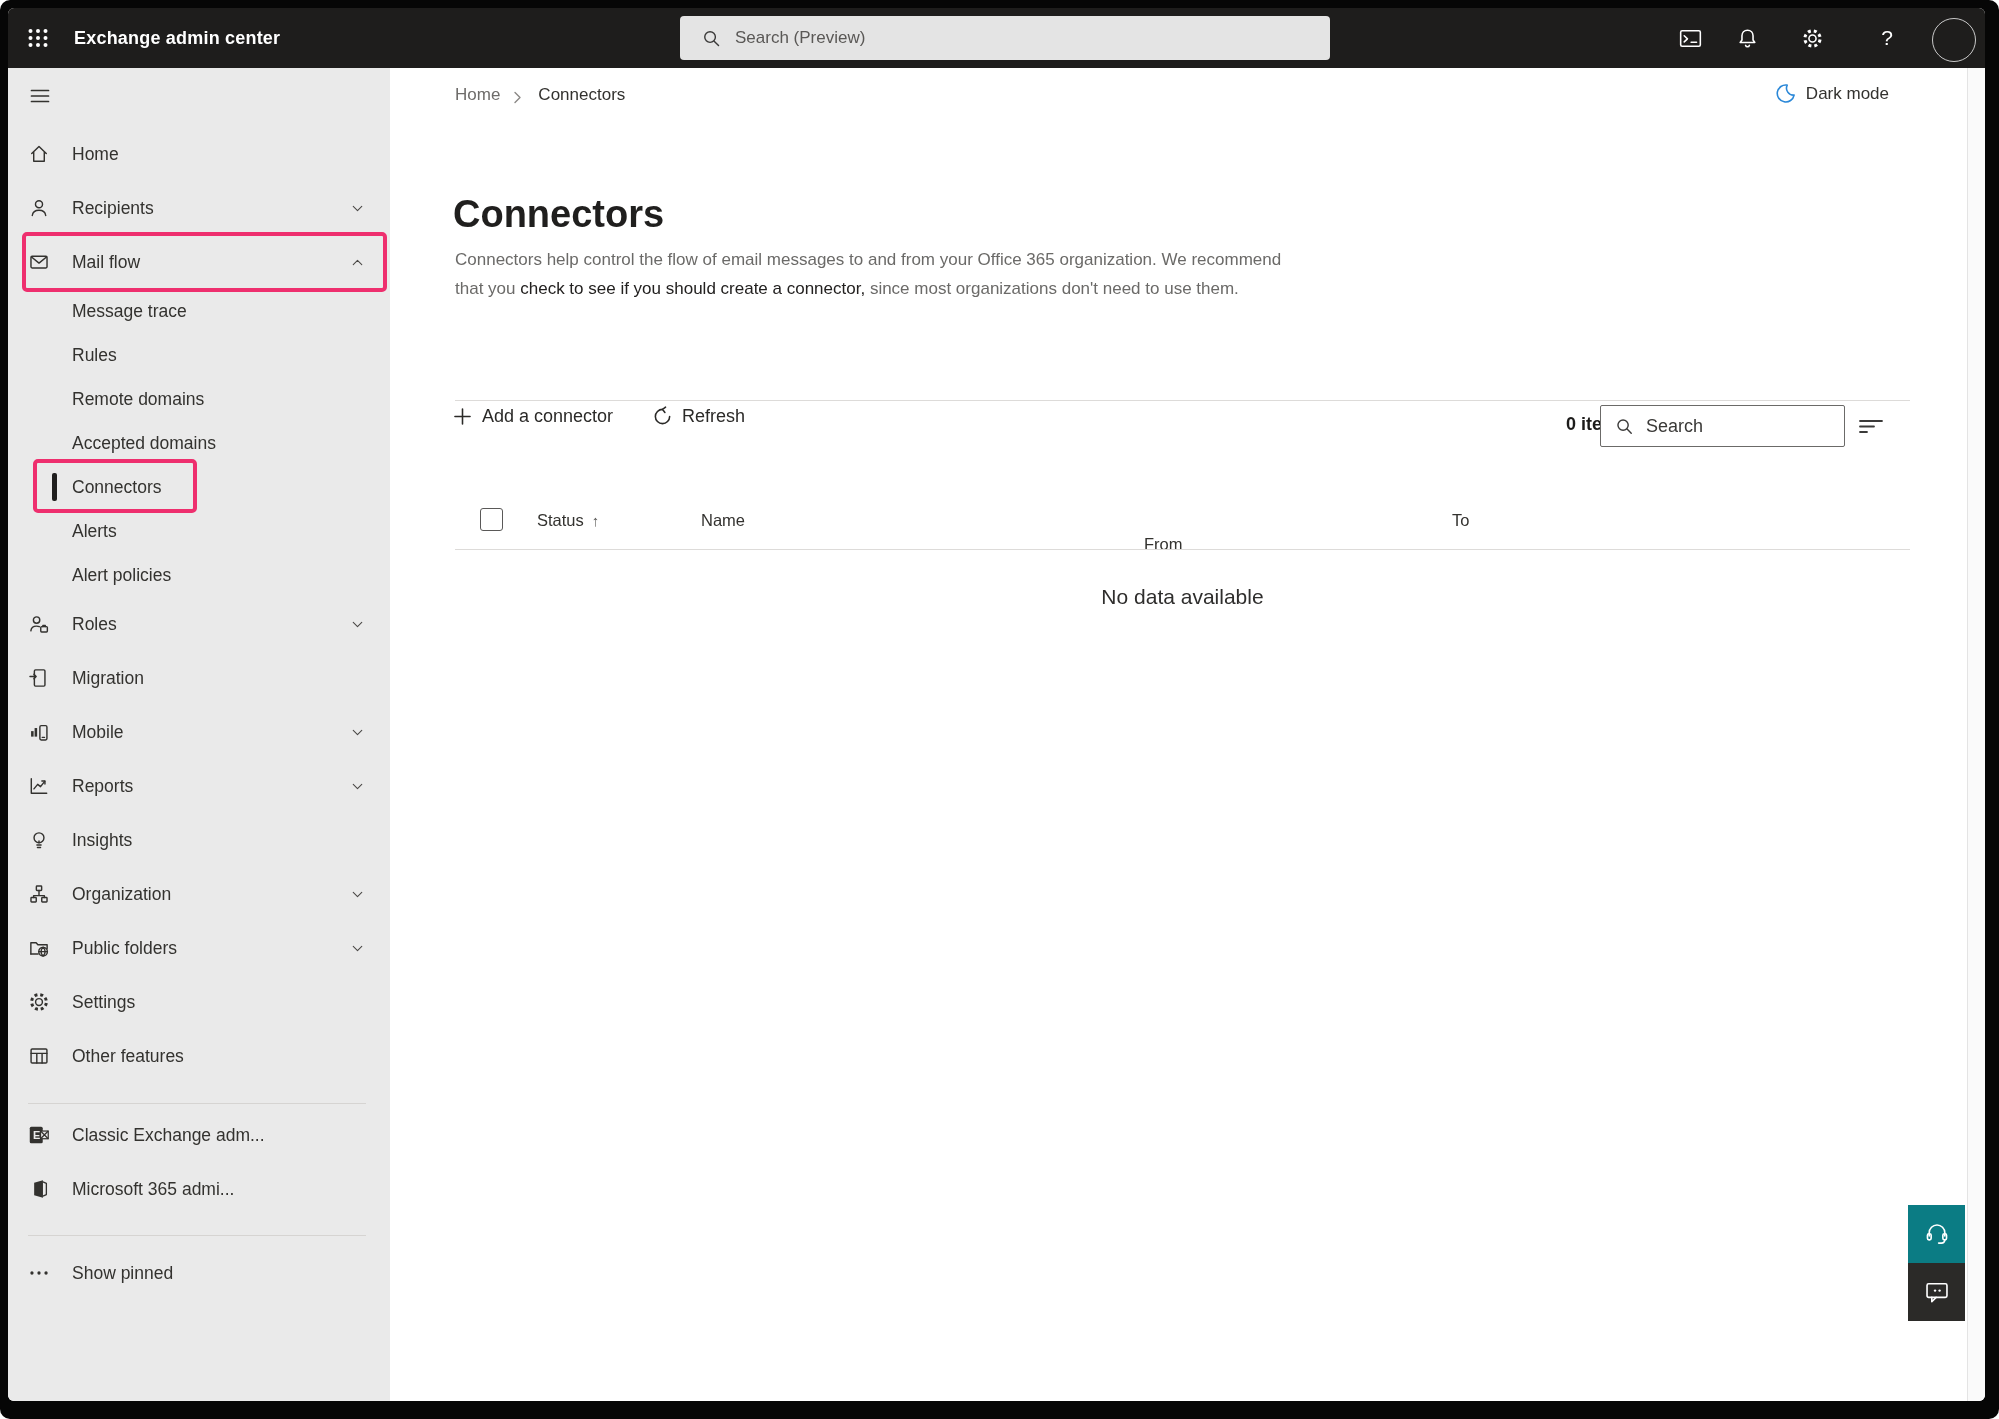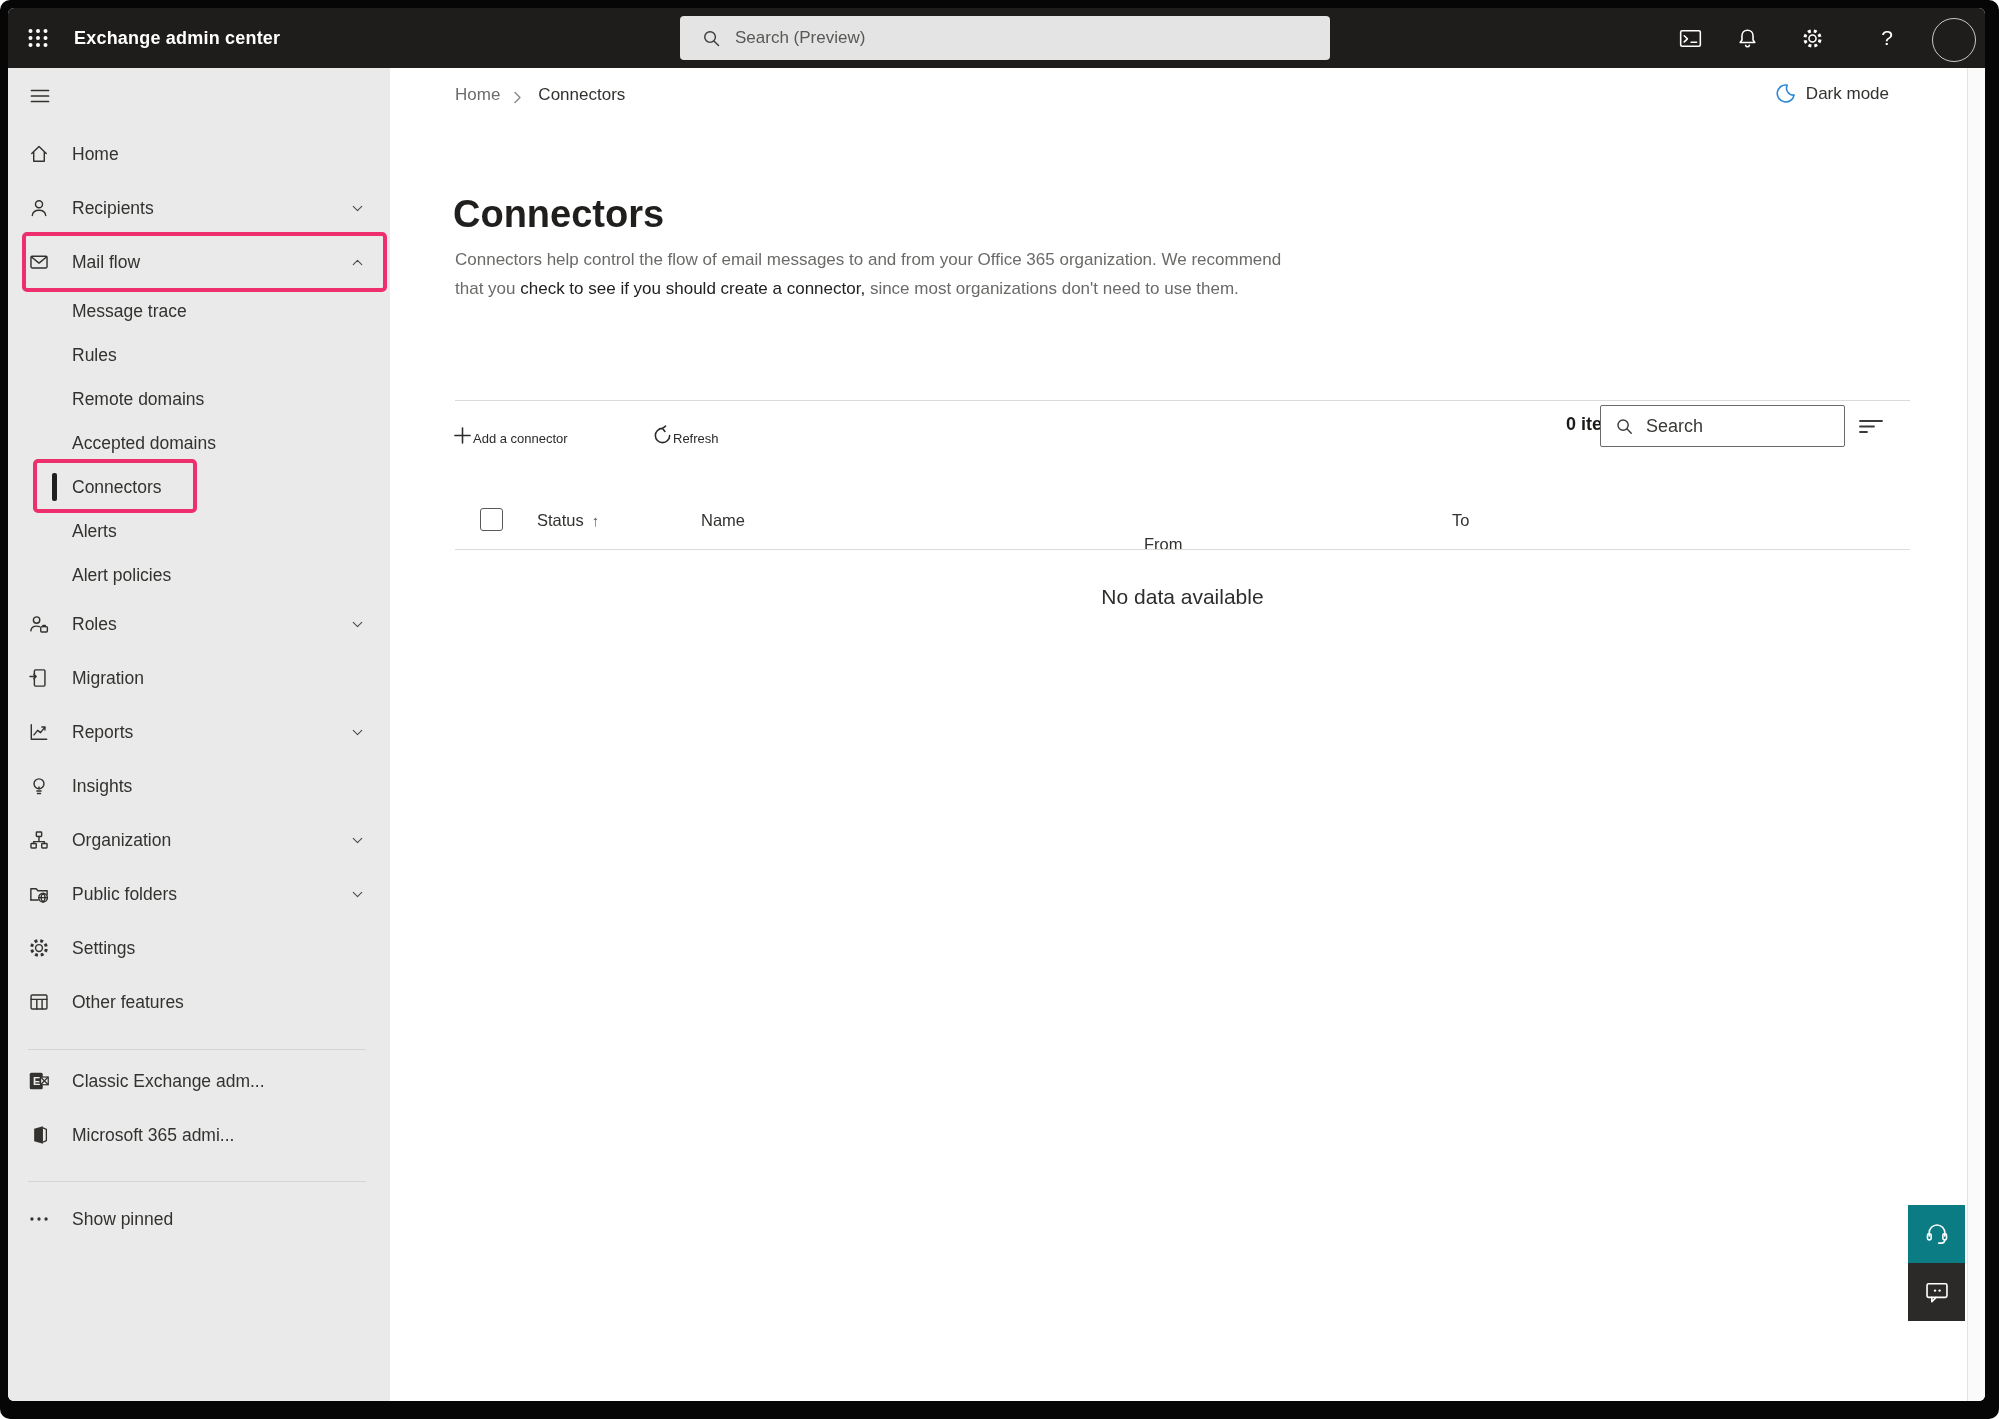--- a/index.html
+++ b/index.html
@@ -58,22 +58,22 @@
   .crumb-cur{color:var(--ink);}
   .darkmode{position:absolute;right:78px;top:14px;display:flex;align-items:center;gap:9px;
             font-size:17px;color:var(--ink);cursor:pointer;}
   .darkmode svg{width:24px;height:24px;color:var(--moon);}
   .page-title{position:absolute;left:63px;top:100px;font-size:38px;font-weight:700;color:#201f1e;}
   .page-desc{position:absolute;left:65px;top:178px;width:851px;font-size:17px;line-height:28.5px;color:var(--grayink);}
   .desc-link{color:#232120;cursor:pointer;}
   .hr{position:absolute;left:65px;width:1455px;height:1px;background:#dddbd9;}
   .hr-toolbar{top:332px;}
   .hr-head{top:481px;}
-  .tool-btn{position:absolute;top:338px;height:40px;display:flex;align-items:flex-end;
-            font-size:13px;color:#2b2a28;cursor:pointer;}
+  .tool-btn{position:absolute;top:338px;height:40px;display:flex;align-items:flex-start;gap:9px;
+            font-size:18px;color:#2b2a28;cursor:pointer;}
   .tool-btn svg{width:21px;height:21px;color:#2b2a28;}
   .add-btn{left:62px;}
   .refresh-btn{left:262px;}
   .items-count{position:absolute;left:1176px;top:346px;font-size:18px;font-weight:700;color:#1c1b1a;}
   .table-search{position:absolute;left:1210px;top:337px;width:245px;height:42px;border:1px solid #6b6a68;
                 border-radius:2px;display:flex;align-items:center;gap:12px;padding-left:14px;
                 font-size:18px;color:#3a3937;background:#fff;cursor:text;}
   .table-search svg{width:19px;height:19px;color:#3b3a39;flex:0 0 auto;}
   .filter-btn{position:absolute;left:1466px;top:347px;width:30px;height:22px;color:#3b3a39;cursor:pointer;}
   .filter-btn svg{width:100%;height:100%;}
@@ -212,20 +212,32 @@
             <span class="chev"><svg viewBox="0 0 20 20" fill="none" stroke="currentColor" stroke-width="1.3" stroke-linecap="round" stroke-linejoin="round">
                 <path d="m5 7.4 5 5 5-5"></path>
               </svg></span>
           </div>
           <div class="nav-item">
             <span class="nav-icon"><svg viewBox="0 0 20 20" fill="none" stroke="currentColor" stroke-width="1.3" stroke-linecap="round" stroke-linejoin="round">
                 <rect x="5.8" y="2.6" width="9.6" height="14.8" rx="1"></rect>
                 <path d="M1.8 8.6h5.4M5.4 6.6l2 2-2 2"></path>
               </svg></span>
             <span class="nav-label">Migration</span>
+          </div>
+          <div class="nav-item">
+            <span class="nav-icon"><svg viewBox="0 0 20 20" fill="none" stroke="currentColor" stroke-width="1.3" stroke-linecap="round" stroke-linejoin="round">
+                <rect x="2.8" y="9.2" width="2.3" height="5" fill="currentColor" stroke="none"></rect>
+                <rect x="6" y="6.4" width="2.3" height="7.8" fill="currentColor" stroke="none"></rect>
+                <rect x="10.8" y="4.2" width="6.4" height="13" rx="1.2"></rect>
+                <path d="M13 14.9h2"></path>
+              </svg></span>
+            <span class="nav-label">Mobile</span>
+            <span class="chev"><svg viewBox="0 0 20 20" fill="none" stroke="currentColor" stroke-width="1.3" stroke-linecap="round" stroke-linejoin="round">
+                <path d="m5 7.4 5 5 5-5"></path>
+              </svg></span>
           </div>
           <div class="nav-item">
             <span class="nav-icon"><svg viewBox="0 0 20 20" fill="none" stroke="currentColor" stroke-width="1.3" stroke-linecap="round" stroke-linejoin="round">
                 <path d="M3 3.4v13.2h14"></path>
                 <path d="m5.4 12.6 3.4-4.1 2.6 2.1 3.8-4.8"></path>
                 <path d="M12.6 5.4h2.8v2.8"></path>
               </svg></span>
             <span class="nav-label">Reports</span>
             <span class="chev"><svg viewBox="0 0 20 20" fill="none" stroke="currentColor" stroke-width="1.3" stroke-linecap="round" stroke-linejoin="round">
                 <path d="m5 7.4 5 5 5-5"></path>

